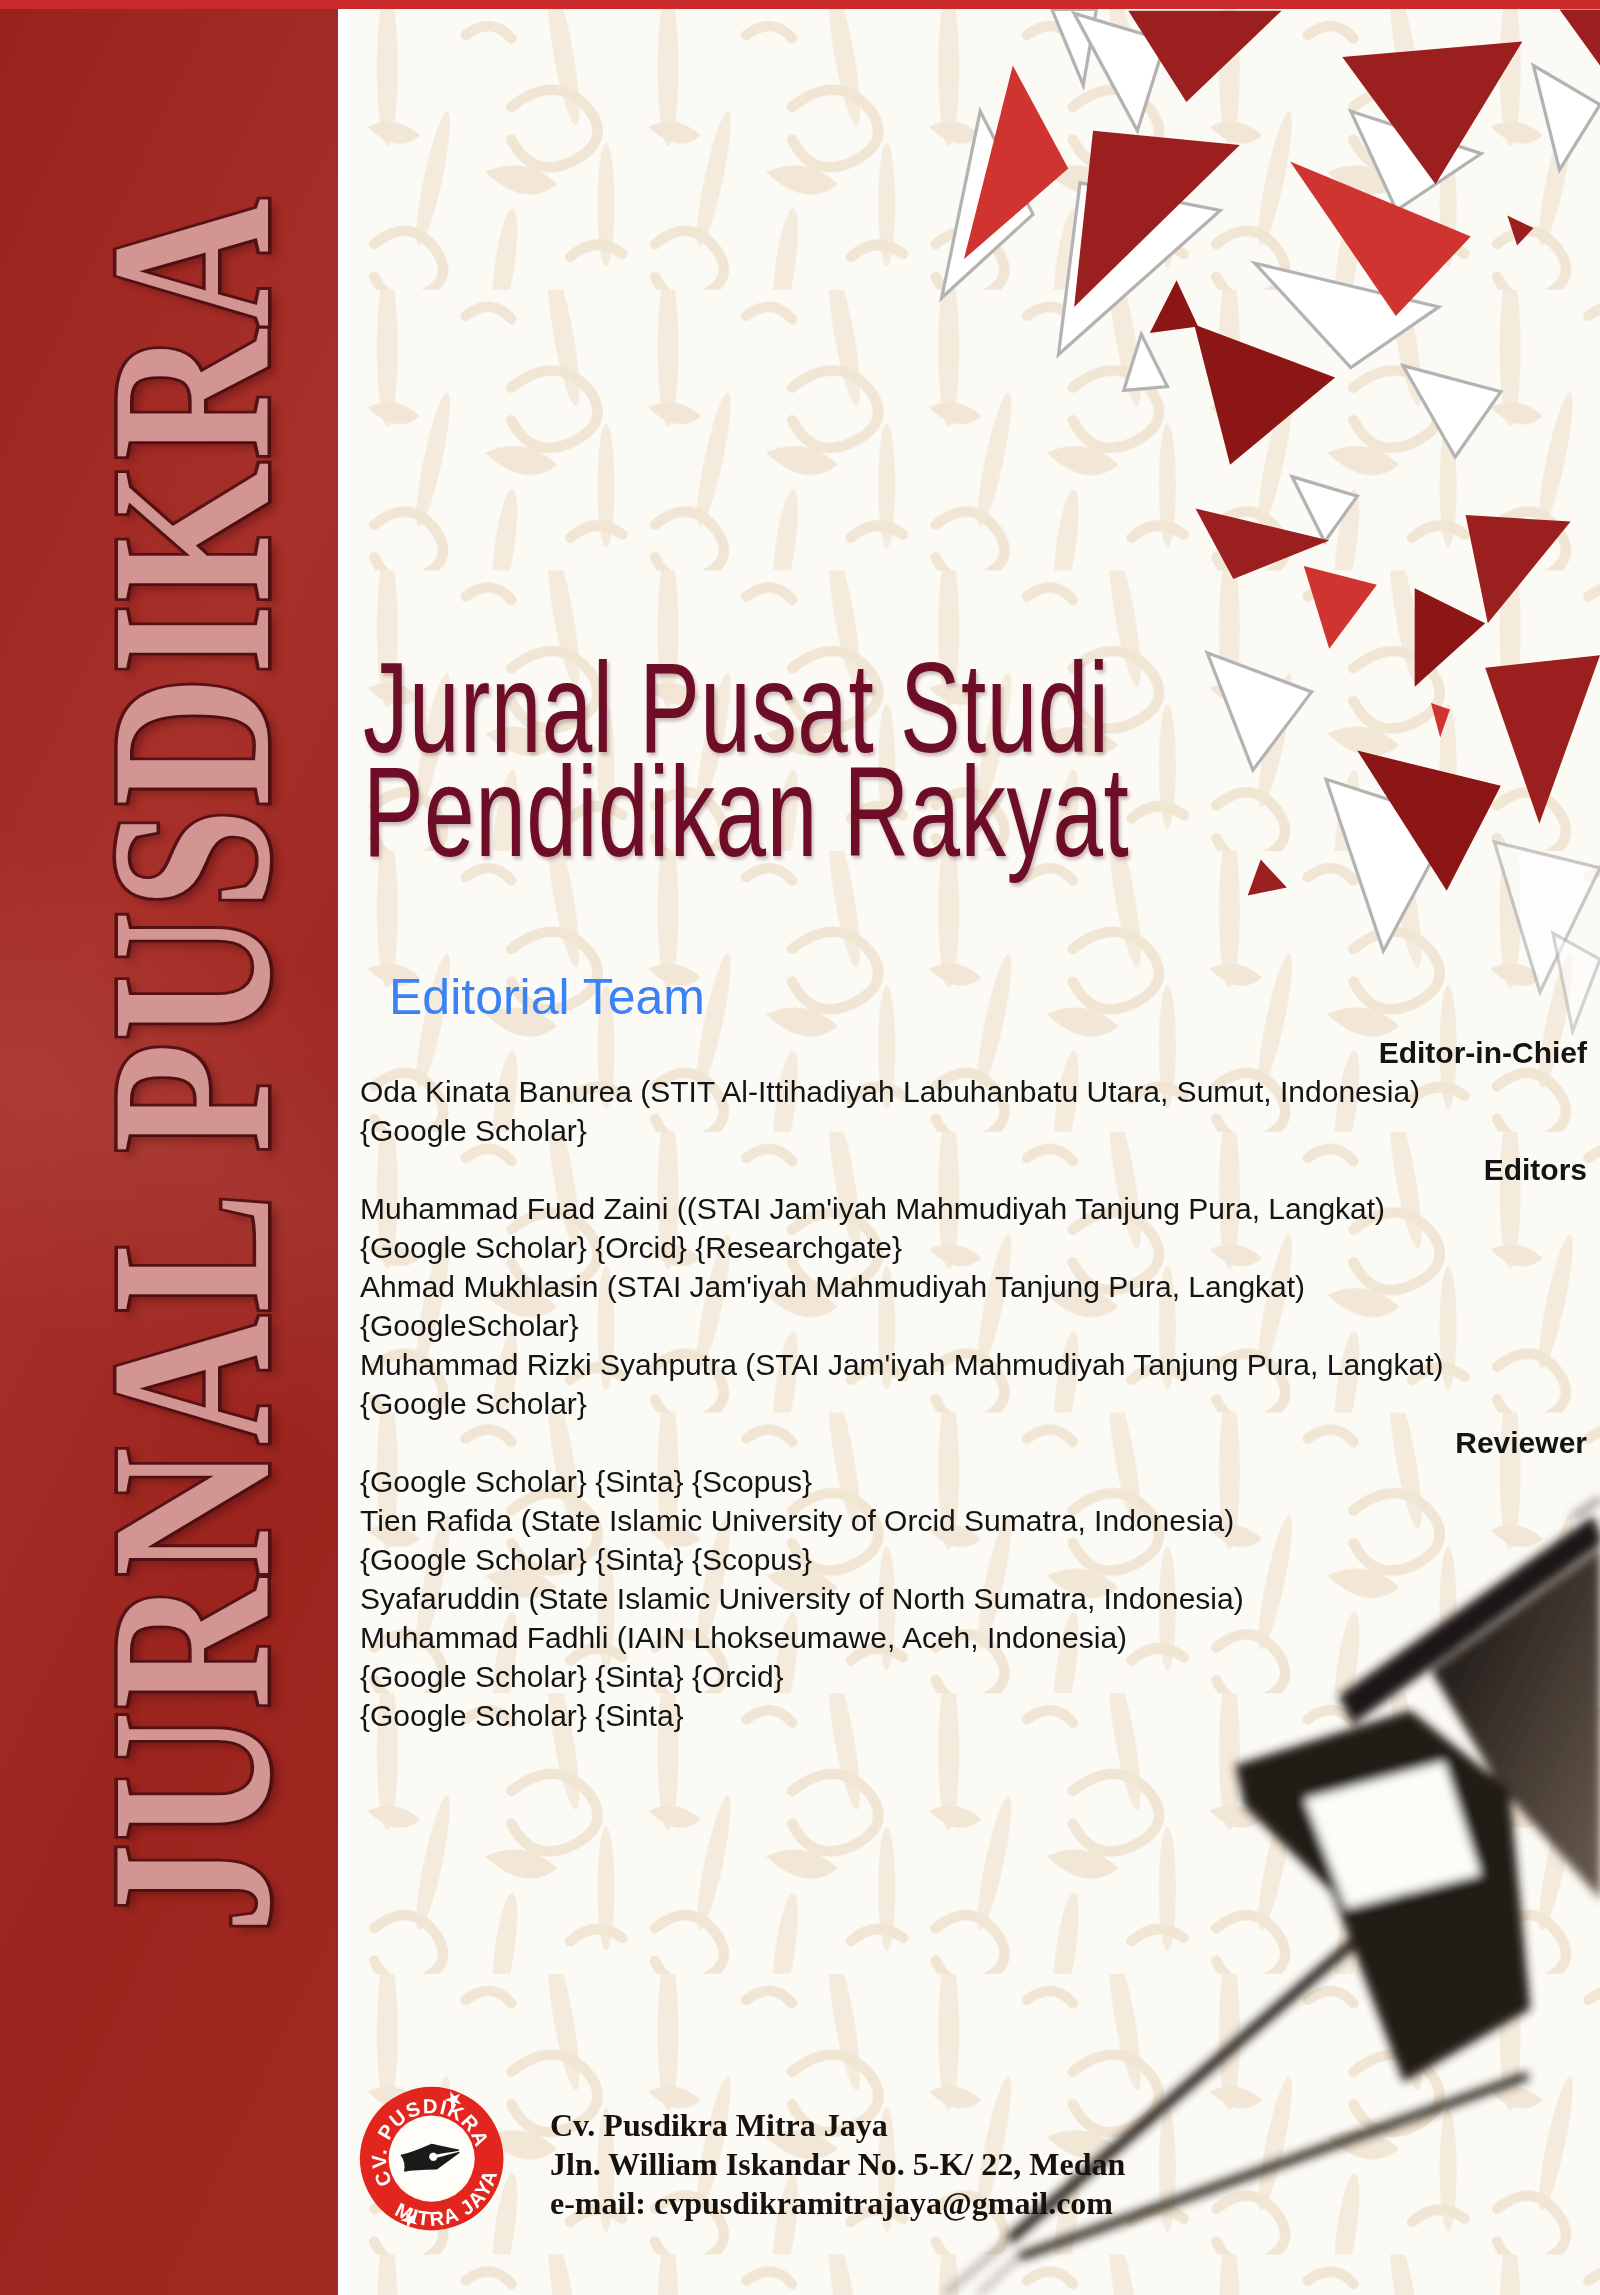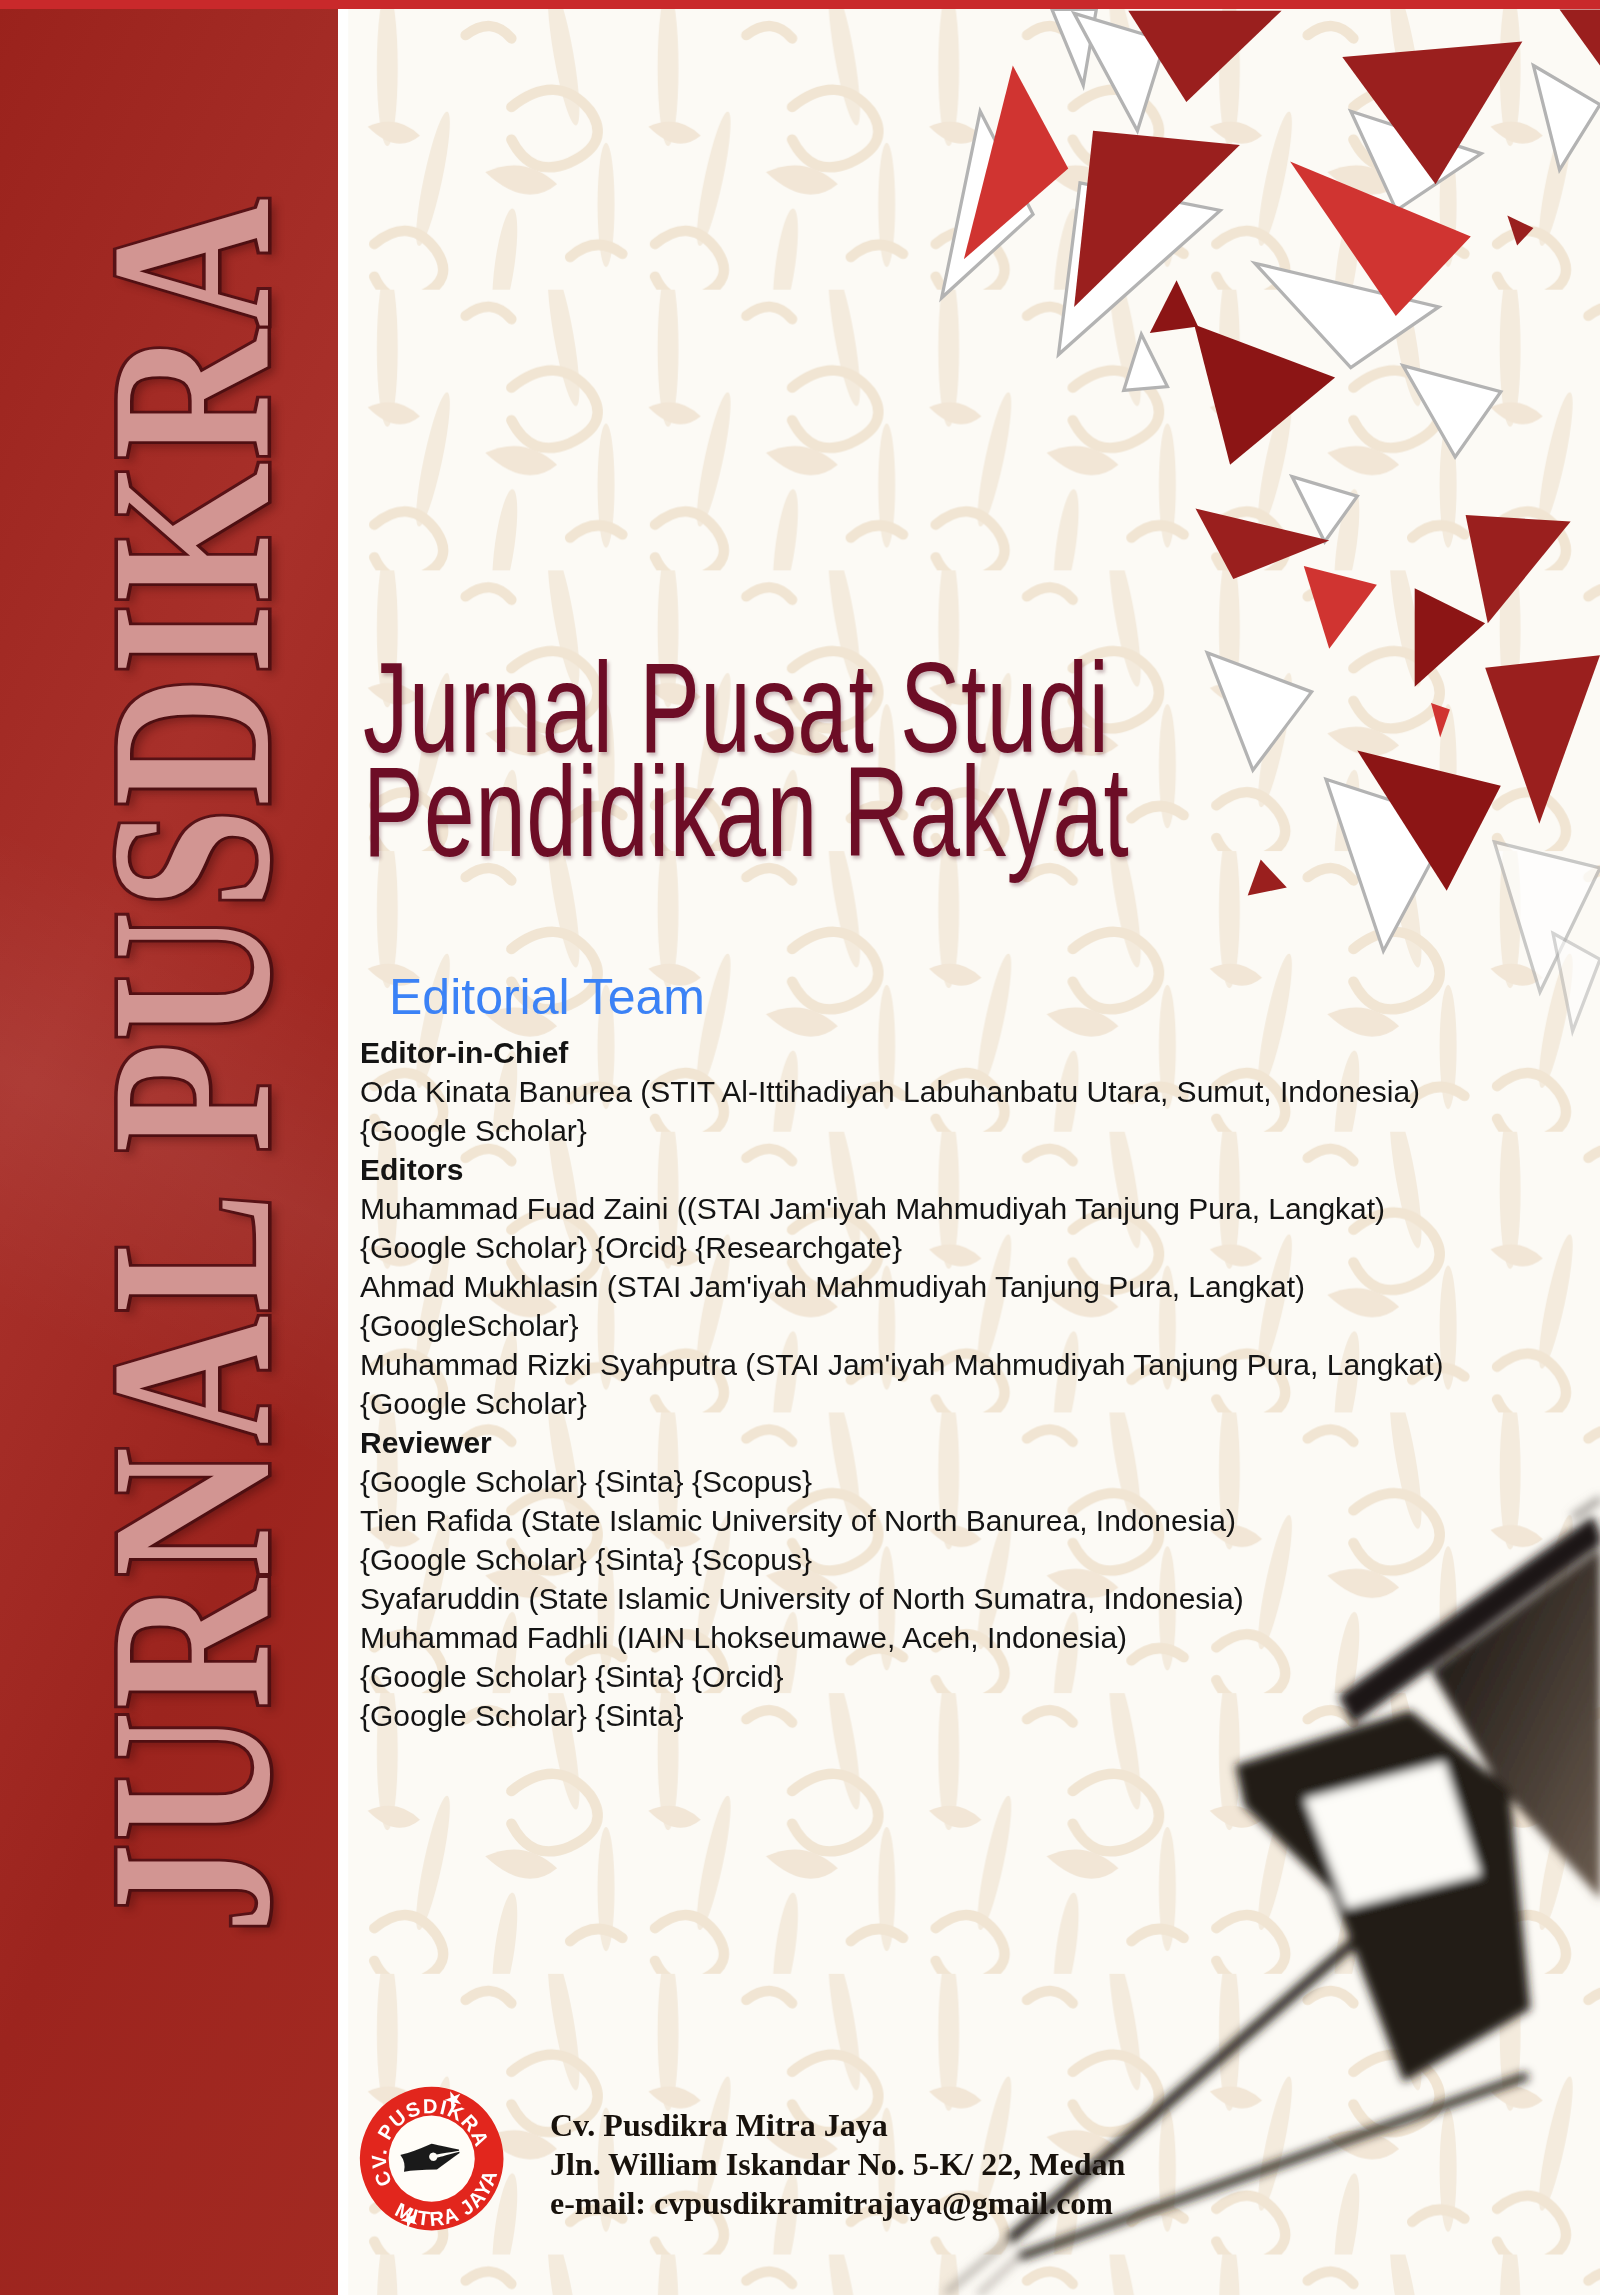--- a/index.html
+++ b/index.html
@@ -35,21 +35,21 @@
 
   .title-block{position:absolute;left:363px;top:656px;z-index:3;color:var(--title);
     font-weight:normal;font-size:128px;line-height:104px;}
   .title-line{display:inline-block;transform:scaleX(0.71);transform-origin:left center;
     white-space:nowrap;text-shadow:2.6px 3.3px 4.6px rgba(70,10,28,.28);letter-spacing:0.7px;}
 
   .editorial-heading{position:absolute;left:361px;top:968px;z-index:3;color:#3b82f6;
     font-weight:normal;font-size:50px;letter-spacing:0px;margin-left:28px;}
   .editorial-lines{position:absolute;left:360px;top:1033px;width:1227px;z-index:3;
     color:var(--body-text);font-size:30px;line-height:39px;}
-  .editorial-lines .role{font-weight:bold;}
+  .editorial-lines .role{font-weight:bold;text-align:right;}
 
   .footer-text{position:absolute;left:550px;top:2106px;z-index:3;color:var(--footer-text);
     font-family:"Liberation Serif",serif;font-weight:bold;font-size:32px;line-height:39px;}
 
   [data-interactable="false"]{cursor:default;}
 </style>
 </head>
 <body data-interactable="false">
 
 <svg id="pattern-svg" class="layer" data-interactable="false" width="1253" height="2286" viewBox="0 0 1919 3502">
@@ -161,21 +161,21 @@
     <div class="line links" data-interactable="false">{Google Scholar}</div>
     <div class="role" data-interactable="false">Editors</div>
     <div class="line" data-interactable="false">Muhammad Fuad Zaini ((STAI Jam'iyah Mahmudiyah Tanjung Pura, Langkat)</div>
     <div class="line links" data-interactable="false">{Google Scholar} {Orcid} {Researchgate}</div>
     <div class="line" data-interactable="false">Ahmad Mukhlasin (STAI Jam'iyah Mahmudiyah Tanjung Pura, Langkat)</div>
     <div class="line links" data-interactable="false">{GoogleScholar}</div>
     <div class="line" data-interactable="false">Muhammad Rizki Syahputra (STAI Jam'iyah Mahmudiyah Tanjung Pura, Langkat)</div>
     <div class="line links" data-interactable="false">{Google Scholar}</div>
     <div class="role" data-interactable="false">Reviewer</div>
     <div class="line links" data-interactable="false">{Google Scholar} {Sinta} {Scopus}</div>
-    <div class="line" data-interactable="false">Tien Rafida (State Islamic University of North Banurea, Indonesia)</div>
+    <div class="line" data-interactable="false">Tien Rafida (State Islamic University of Orcid Sumatra, Indonesia)</div>
     <div class="line links" data-interactable="false">{Google Scholar} {Sinta} {Scopus}</div>
     <div class="line" data-interactable="false">Syafaruddin (State Islamic University of North Sumatra, Indonesia)</div>
     <div class="line" data-interactable="false">Muhammad Fadhli (IAIN Lhokseumawe, Aceh, Indonesia)</div>
     <div class="line links" data-interactable="false">{Google Scholar} {Sinta} {Orcid}</div>
     <div class="line links" data-interactable="false">{Google Scholar} {Sinta}</div>
   </div>
 
 <svg id="logo-svg" class="layer" data-interactable="false" width="166" height="166" viewBox="535 3180 255 255">
   <defs>
     <path id="arcTop" d="M 592,3307 A 70,70 0 1 1 732,3307"></path>

